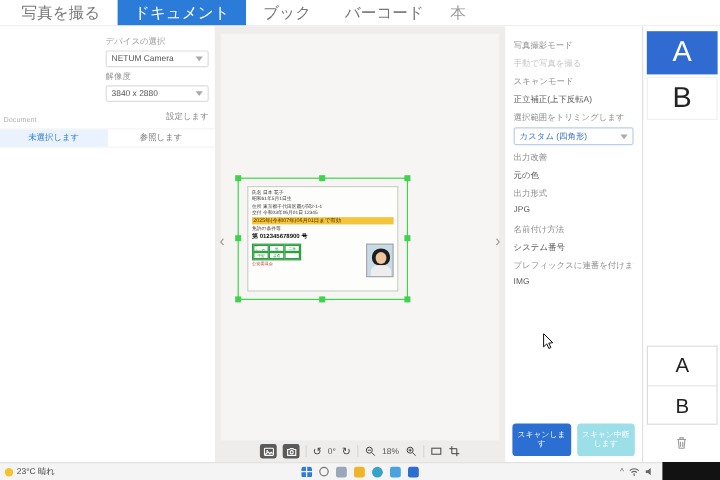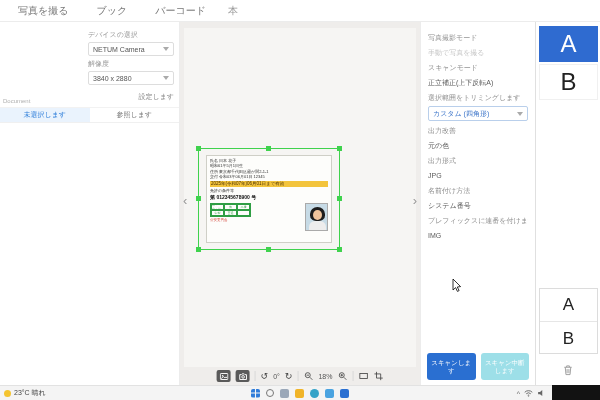--- a/index.html
+++ b/index.html
@@ -5,21 +5,21 @@
   * { margin:0; padding:0; box-sizing:border-box; }
   html,body { background:#ddd; }
   #app {
     position:relative; width:600px; height:400px; background:#fff;
     font-family:"Liberation Sans","DejaVu Sans",sans-serif; overflow:hidden;
     color:#555;
   }
   
   .tabbar { position:absolute; top:0; left:0; right:0; height:22px; background:#fff;
     border-bottom:1px solid #ececec; display:flex; align-items:stretch; }
-  .tab { font-size:10px; color:#777; padding:0 14px; display:flex; align-items:center; cursor:default; }
+  .tab { font-size:13px; color:#777; padding:0 14px; display:flex; align-items:center; cursor:default; }
   .tab:first-child { margin-left:4px; }
   .tab.active { background:#2b7cd9; color:#fff; }
   .tab.mini { padding:0 8px; color:#999; }
   
   .sidebar { position:absolute; top:22px; left:0; width:180px; bottom:15px; background:#fff;
     border-right:1px solid #ececec; }
   .device-block { position:absolute; top:5px; left:88px; right:5px; }
   .fld-label { font-size:7px; color:#999; margin:3px 0 2px; }
   .selectbox { height:14px; border:1px solid #ddd; border-radius:2px; background:#fff;
     font-size:7px; color:#555; display:flex; align-items:center; justify-content:space-between;
@@ -121,20 +121,21 @@
   
   .cursor { position:absolute; left:452px; top:278px; }
 </style>
 </head>
 <body>
 
 <div id="app">
 
   <div class="tabbar">
     <div class="tab">写真を撮る</div>
+    <div class="tab active">ドキュメント</div>
     <div class="tab">ブック</div>
     <div class="tab">バーコード</div>
     <div class="tab mini">本</div>
   </div>
 
   <div class="sidebar">
     <div class="device-block">
       <div class="fld-label">デバイスの選択</div>
       <div class="selectbox">
         <span>NETUM Camera</span>

